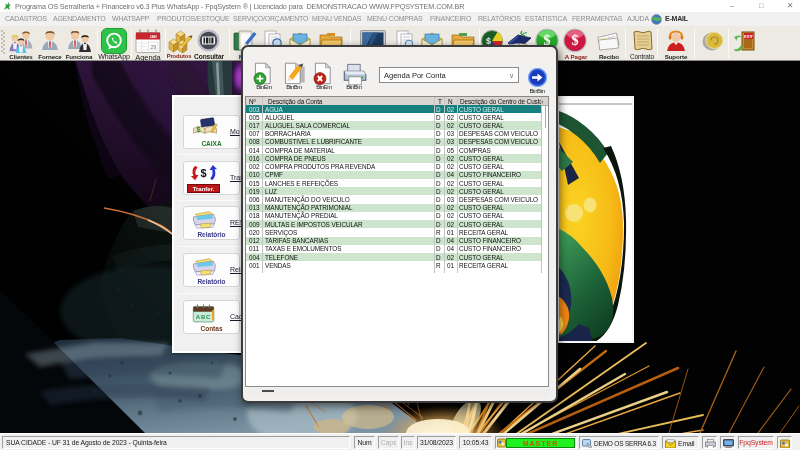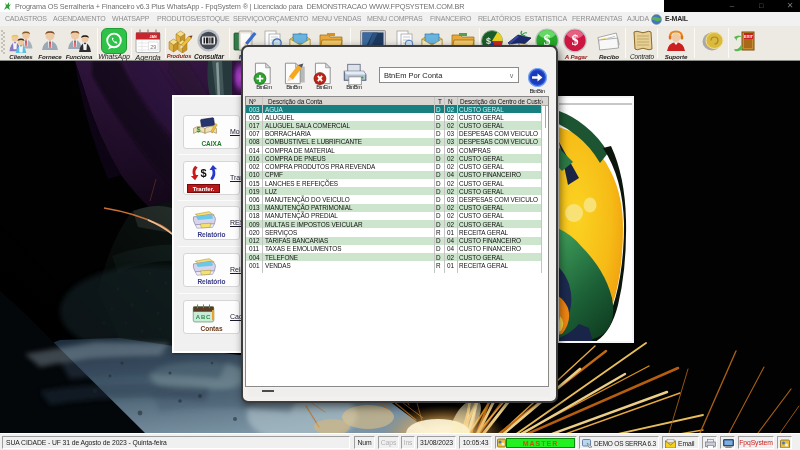--- a/index.html
+++ b/index.html
@@ -2,32 +2,32 @@
 <html><head>
 <meta charset="utf-8">
 <style>
 * { margin:0; padding:0; box-sizing:border-box; }
 html,body { width:800px; height:450px; overflow:hidden; }
 body { font-family:"Liberation Sans", sans-serif; background:#000; }
 #app { position:relative; width:800px; height:450px; overflow:hidden; background:#000; }
 .abs { position:absolute; }
 
 
-#titlebar { left:0; top:0; width:664px; height:12px; background:#ffffff; }
+#titlebar { left:0; top:0; width:800px; height:12px; background:#ffffff; }
 #title-text { left:15px; top:1.5px; font-size:7.3px; color:#707070; white-space:nowrap; letter-spacing:-0.15px; }
 .winbtn { top:0px; width:10px; height:11px; color:#7a7a7a; font-size:8px; text-align:center; line-height:11px; }
 
 
 #menubar { left:0; top:12px; width:800px; height:14px; background:#f1f1f1; }
 .mi { position:absolute; top:2.5px; font-size:7px; color:#8f8f8f; white-space:nowrap; letter-spacing:-0.2px; }
 
 
 #toolbar { left:0; top:26px; width:800px; height:35px; background:#eceae2; border-bottom:1px solid #8a8a86; }
 .tsep { position:absolute; top:2px; height:30px; width:1px; background:#c8c6bc; border-right:1px solid #fbfaf6; }
-.tcap { position:absolute; top:27px; font-size:6.2px; color:#1a1a1a; text-align:right; white-space:nowrap; letter-spacing:-0.1px;font-style:italic; }
+.tcap { position:absolute; top:27px; font-size:6.2px; color:#1a1a1a; text-align:right; white-space:nowrap; letter-spacing:-0.1px; }
 .tico { position:absolute; top:2px; }
 
 
 #statusbar { left:0; top:433px; width:800px; height:17px; background:#f0f0f0; border-top:1px solid #ffffff; }
 .sp { position:absolute; top:2px; height:13px; border:1px solid; border-color:#9d9d9d #ffffff #ffffff #9d9d9d; font-size:6.8px; color:#1a1a1a; line-height:11px; padding-left:3px; white-space:nowrap; overflow:hidden; background:#f0f0f0; letter-spacing:-0.1px; }
 .spg { color:#b0b0b0; }
 
 
 #leftpanel { left:172px; top:95px; width:76px; height:258px; background:#f0f0f0; border:2px solid #ffffff; box-shadow:1px 1px 2px rgba(0,0,0,0.4); }
 .lbtn { position:absolute; left:9px; width:57px; height:34px; background:#fdfdfd; border:1px solid #d6d6d6; border-radius:3px; }
@@ -633,21 +633,21 @@
         <circle cx="18" cy="13.5" r="0.9" fill="#3a9a3a"></circle>
       </svg>
     <div class="dbl" style="left:94px">BtnBm</div>
     <svg class="abs" style="left:285px;top:21px" width="19" height="19" viewBox="0 0 21 21">
 <circle cx="10.5" cy="10.5" r="10" fill="#2a50d8"></circle>
 <circle cx="10.5" cy="10.5" r="10" fill="none" stroke="#7aa8f0" stroke-width="1.4"></circle>
 <circle cx="10.5" cy="10.5" r="7.8" fill="#1a3ab8"></circle>
 <path d="M4.5,9 L10.5,9 L10.5,6 L16,10.5 L10.5,15 L10.5,12 L4.5,12 Z" fill="#ffffff"></path>
 </svg>
     <div class="dbl" style="left:277px;top:41px">BtnBtn</div>
-    <div id="combo" class="abs">BtnEm Por Conta</div>
+    <div id="combo" class="abs">Agenda Por Conta</div>
     <div id="tbl" class="abs">
       <div id="thead">
         <div class="th" style="left:3px">Nº</div>
         <div class="th" style="left:22px">Descrição da Conta</div>
         <div class="th" style="left:192px">T</div>
         <div class="th" style="left:202px">N</div>
         <div class="th" style="left:214px">Descrição do Centro de Custo</div>
       </div>
       <div id="rows">
       <div class="row sel" style="top:8.00px">

